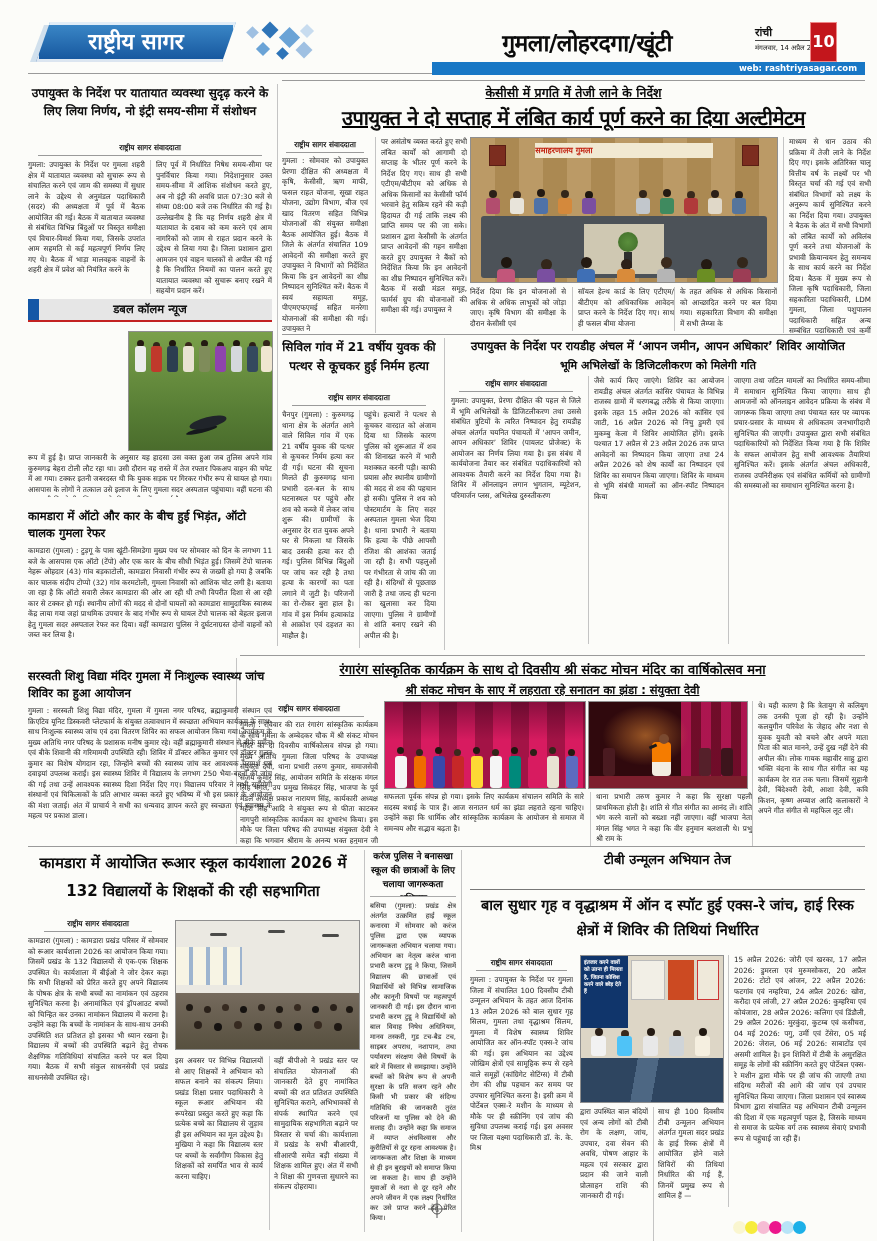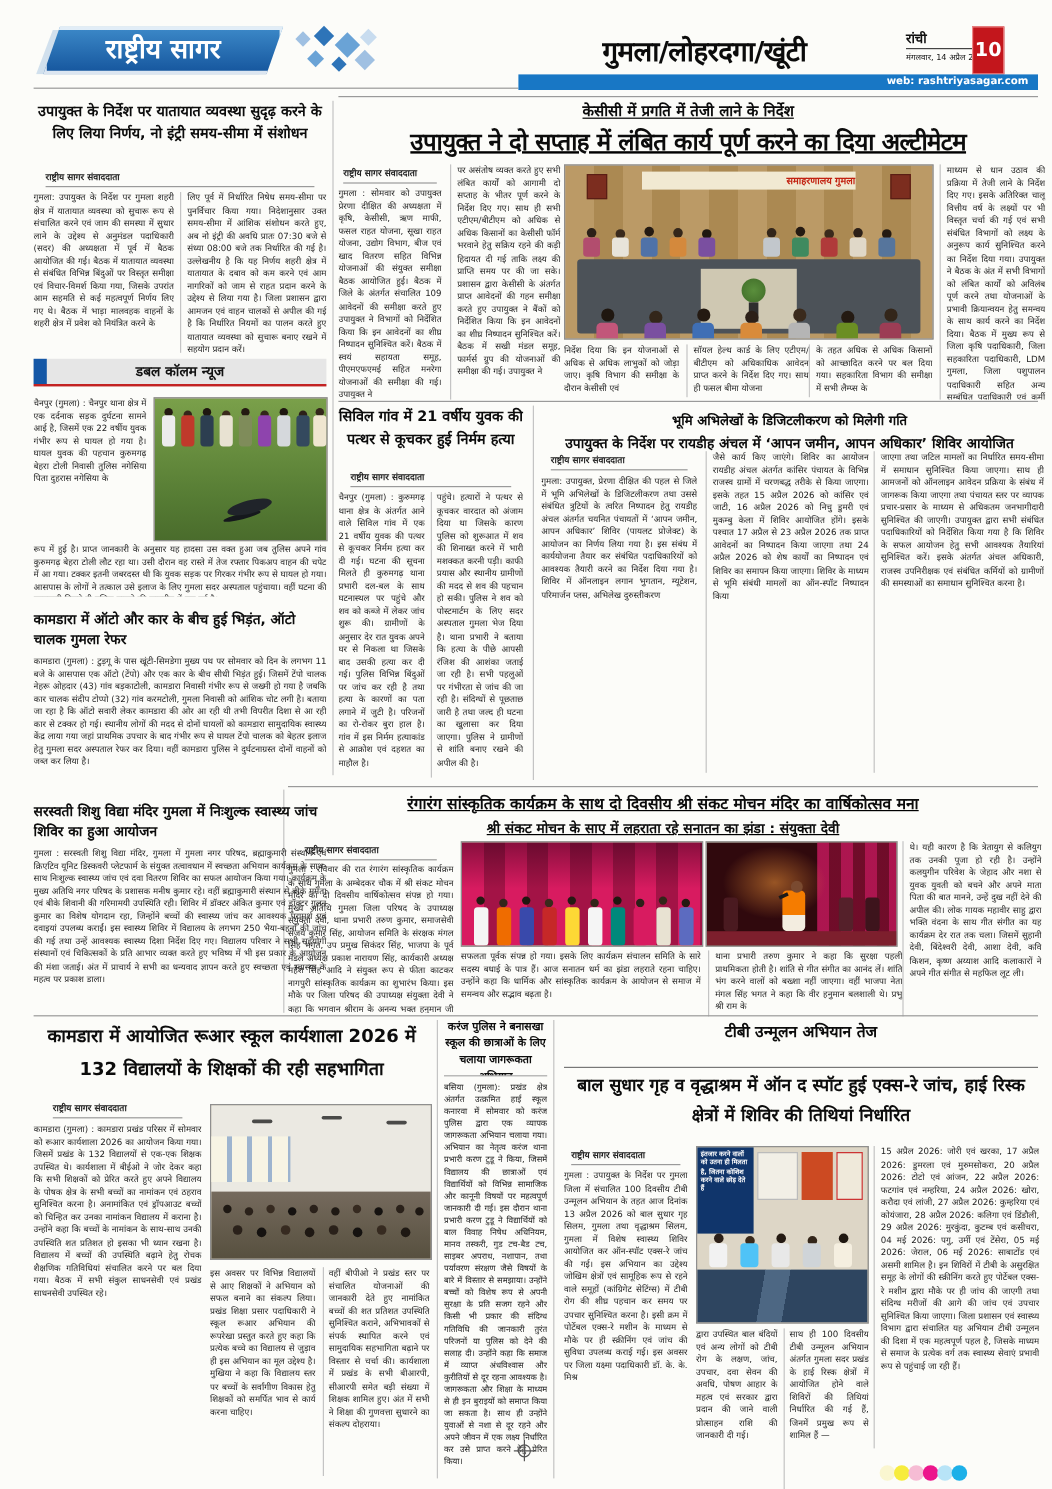--- a/index.html
+++ b/index.html
@@ -13,30 +13,30 @@
   .edition{font-weight:bold;font-size:23px;color:#0b0b0b;text-align:center;letter-spacing:-.5px;white-space:nowrap;}
   .dateline{text-align:left;color:#111;}
   .dateline .city{font-size:11px;font-weight:bold;border-bottom:1px solid #444;padding-bottom:1px;}
   .dateline .dt{font-size:6.8px;padding-top:2px;}
   .badge{background:#c3161c;color:#fff;font-weight:bold;font-size:16px;text-align:center;line-height:40px;box-shadow:inset 0 0 0 1px #e88;}
   .webstrip{background:#1877c5;color:#fff;font-size:8.5px;font-weight:bold;text-align:right;line-height:13px;padding-right:8px;box-sizing:border-box;}
   
   .hl{font-weight:bold;color:#0c0c0c;}
   .ctr{text-align:center;}
   .bt{font-size:7.2px;line-height:1.46;text-align:justify;color:#1d1d1d;overflow:hidden;}
-  .bl{font-size:7.4px;font-weight:bold;color:#222;border-bottom:1px solid #9a9a9a;padding:2px 0 3px;margin:0 10px 4px;}
+  .bl{font-size:7.4px;font-weight:bold;text-align:center;color:#222;border-bottom:1px solid #9a9a9a;padding:2px 0 3px;margin:0 10px 4px;}
   .vrule{border-left:1px solid #c4c4c4;}
   .hline{border-top:1px solid #9a9a9a;text-decoration:underline;}
   .secbar{background:#e6e6e6;border-bottom:2px solid #c32222;}
   .secchip{position:absolute;left:0;top:0;width:11px;height:100%;background:#1457a6;}
   .seclabel{font-size:11.5px;font-weight:bold;line-height:21px;text-align:center;color:#111;}
   
   .photo{overflow:hidden;border:1px solid #8f8f8f;background:#b9b2a4;}
   .ph-wood{position:absolute;inset:0;background:repeating-linear-gradient(90deg,#bb9a66 0 24px,#ab8952 24px 48px);}
-  .ph-banner{position:absolute;left:21%;top:5px;width:58%;height:15px;background:#f1e9d2;color:#c22110;font-size:8px;font-weight:bold;text-align:right;line-height:15px;overflow:hidden;}
+  .ph-banner{position:absolute;left:21%;top:5px;width:58%;height:15px;background:#f1e9d2;color:#c22110;font-size:8px;font-weight:bold;text-align:left;line-height:15px;overflow:hidden;}
   .ph-frame{position:absolute;top:7px;width:15px;height:19px;background:#7c2d1f;border:1px solid #5a1e14;}
   .ph-table{position:absolute;left:10px;bottom:4px;right:10px;height:62px;background:#4c5258;border-radius:3px;}
   .ph-floor{position:absolute;left:37%;bottom:8px;width:26%;height:50px;background:#cfc8b2;}
   .ph-plant{position:absolute;left:48%;bottom:30px;width:20px;height:20px;border-radius:50%;background:radial-gradient(circle,#5a8f3c,#3f6b28);}
   .ph-pot{position:absolute;left:50%;bottom:14px;width:8px;height:16px;background:#2e2e2e;}
   .mh{position:absolute;top:52px;left:18px;width:8px;height:8px;border-radius:50%;background:#2c2018;
       box-shadow:24px 1px 0 #3a2a1c,48px -1px 0 #241a12,72px 0 0 #33261a,96px 1px 0 #1f1710,150px 0 0 #33261a,174px -1px 0 #241a12,198px 1px 0 #3a2a1c,222px 0 0 #2c2018,246px 1px 0 #241a12;}
   .mb{position:absolute;top:60px;left:15px;width:14px;height:16px;border-radius:3px;background:#b24d6e;
       box-shadow:24px 0 0 #e8e4da,48px 0 0 #4f72a8,72px 0 0 #d4893c,96px 0 0 #7a4fa0,150px 0 0 #c2c7cc,174px 0 0 #3f8a5f,198px 0 0 #b03a3a,222px 0 0 #e0d8c8,246px 0 0 #56759c;}
   .mf{position:absolute;bottom:14px;left:30px;width:11px;height:11px;border-radius:50%;background:#1f1710;
@@ -153,21 +153,20 @@
   </div>
   <div class="abs" style="left:282px;top:334px;width:583px;border-bottom:1px solid #9a9a9a"></div>
 
   <div class="abs secbar" style="left:28px;top:299px;width:244px;height:21px">
     <div class="secchip"></div>
     <div class="seclabel">डबल कॉलम न्यूज</div>
   </div>
 
   <div class="abs" style="left:28px;top:327px;width:244px;height:176px">
     <div style="position:relative;height:118px;margin-top:4px;">
-      <div class="abs bt" style="left:0;top:0;width:94px;height:118px">चैनपुर (गुमला) : चैनपुर थाना क्षेत्र में एक दर्दनाक सड़क दुर्घटना सामने आई है, जिसमें एक 22 वर्षीय युवक गंभीर रूप से घायल हो गया है। घायल युवक की पहचान कुरुमगढ़ बेहरा टोली निवासी तुलिस नगेसिया पिता दुहरास नगेसिया के</div>
       <div class="abs photo" style="left:100px;top:0;width:143px;height:118px">
         <div class="pa-grass"></div>
         <div class="ah"></div>
         <div class="ab"></div>
         <div class="av"></div>
       </div>
     </div>
     <div class="bt" style="height:44px;margin-top:4px">रूप में हुई है। प्राप्त जानकारी के अनुसार यह हादसा उस वक्त हुआ जब तुलिस अपने गांव कुरुमगढ़ बेहरा टोली लौट रहा था। उसी दौरान वह रास्ते में तेज रफ्तार पिकअप वाहन की चपेट में आ गया। टक्कर इतनी जबरदस्त थी कि युवक सड़क पर गिरकर गंभीर रूप से घायल हो गया। आसपास के लोगों ने तत्काल उसे इलाज के लिए गुमला सदर अस्पताल पहुंचाया। वहीं घटना की जानकारी मिलते ही पुलिस मामले की छानबीन में जुट गई है।</div>
   </div>
 
@@ -184,22 +183,22 @@
   <div class="abs" style="left:282px;top:338px;width:154px;height:312px">
     <div class="hl ctr" style="font-size:12px;line-height:1.55;height:52px;overflow:hidden">सिविल गांव में 21 वर्षीय युवक की पत्थर से कूचकर हुई निर्मम हत्या</div>
     <div class="bl">राष्ट्रीय सागर संवाददाता</div>
     <div style="position:relative;height:238px;">
       <div class="abs bt" style="left:0;top:0;width:72px;height:238px">चैनपुर (गुमला) : कुरुमगढ़ थाना क्षेत्र के अंतर्गत आने वाले सिविल गांव में एक 21 वर्षीय युवक की पत्थर से कूचकर निर्मम हत्या कर दी गई। घटना की सूचना मिलते ही कुरुमगढ़ थाना प्रभारी दल-बल के साथ घटनास्थल पर पहुंचे और शव को कब्जे में लेकर जांच शुरू की। ग्रामीणों के अनुसार देर रात युवक अपने घर से निकला था जिसके बाद उसकी हत्या कर दी गई। पुलिस विभिन्न बिंदुओं पर जांच कर रही है तथा हत्या के कारणों का पता लगाने में जुटी है। परिजनों का रो-रोकर बुरा हाल है। गांव में इस निर्मम हत्याकांड से आक्रोश एवं दहशत का माहौल है।</div>
       <div class="abs bt vrule" style="left:77px;top:0;width:72px;height:238px;padding-left:4px">पहुंचे। हत्यारों ने पत्थर से कूचकर वारदात को अंजाम दिया था जिसके कारण पुलिस को शुरूआत में शव की शिनाख्त करने में भारी मशक्कत करनी पड़ी। काफी प्रयास और स्थानीय ग्रामीणों की मदद से शव की पहचान हो सकी। पुलिस ने शव को पोस्टमार्टम के लिए सदर अस्पताल गुमला भेज दिया है। थाना प्रभारी ने बताया कि हत्या के पीछे आपसी रंजिश की आशंका जताई जा रही है। सभी पहलुओं पर गंभीरता से जांच की जा रही है। संदिग्धों से पूछताछ जारी है तथा जल्द ही घटना का खुलासा कर दिया जाएगा। पुलिस ने ग्रामीणों से शांति बनाए रखने की अपील की है।</div>
     </div>
   </div>
 
   <div class="abs" style="left:444px;top:338px;width:421px;height:312px;border-left:1px solid #c4c4c4;padding-left:6px;box-sizing:border-box">
+    <div class="hl ctr" style="font-size:11.5px;white-space:nowrap">उपायुक्त के निर्देश पर रायडीह अंचल में ‘आपन जमीन, आपन अधिकार’ शिविर आयोजित</div>
     <div class="hl ctr" style="font-size:11px;padding:4px 0 4px">भूमि अभिलेखों के डिजिटलीकरण को मिलेगी गति</div>
-    <div class="hl ctr" style="font-size:11.5px;white-space:nowrap">उपायुक्त के निर्देश पर रायडीह अंचल में ‘आपन जमीन, आपन अधिकार’ शिविर आयोजित</div>
     <div style="position:relative;height:268px;">
       <div class="abs" style="left:0;top:0;width:130px;height:268px">
         <div class="bl" style="margin:0 8px 4px">राष्ट्रीय सागर संवाददाता</div>
         <div class="bt" style="height:244px">गुमला: उपायुक्त, प्रेरणा दीक्षित की पहल से जिले में भूमि अभिलेखों के डिजिटलीकरण तथा उससे संबंधित त्रुटियों के त्वरित निष्पादन हेतु रायडीह अंचल अंतर्गत चयनित पंचायतों में ‘आपन जमीन, आपन अधिकार’ शिविर (पायलट प्रोजेक्ट) के आयोजन का निर्णय लिया गया है। इस संबंध में कार्ययोजना तैयार कर संबंधित पदाधिकारियों को आवश्यक तैयारी करने का निर्देश दिया गया है। शिविर में ऑनलाइन लगान भुगतान, म्यूटेशन, परिमार्जन प्लस, अभिलेख दुरुस्तीकरण</div>
       </div>
       <div class="abs bt vrule" style="left:137px;top:0;width:130px;height:268px;padding-left:5px">जैसे कार्य किए जाएंगे। शिविर का आयोजन रायडीह अंचल अंतर्गत कांसिर पंचायत के विभिन्न राजस्व ग्रामों में चरणबद्ध तरीके से किया जाएगा। इसके तहत 15 अप्रैल 2026 को कांसिर एवं जाटी, 16 अप्रैल 2026 को निचु डुमरी एवं मुकम्बु केला में शिविर आयोजित होंगे। इसके पश्चात 17 अप्रैल से 23 अप्रैल 2026 तक प्राप्त आवेदनों का निष्पादन किया जाएगा तथा 24 अप्रैल 2026 को शेष कार्यों का निष्पादन एवं शिविर का समापन किया जाएगा। शिविर के माध्यम से भूमि संबंधी मामलों का ऑन-स्पॉट निष्पादन किया</div>
       <div class="abs bt vrule" style="left:277px;top:0;width:136px;height:268px;padding-left:5px">जाएगा तथा जटिल मामलों का निर्धारित समय-सीमा में समाधान सुनिश्चित किया जाएगा। साथ ही आमजनों को ऑनलाइन आवेदन प्रक्रिया के संबंध में जागरूक किया जाएगा तथा पंचायत स्तर पर व्यापक प्रचार-प्रसार के माध्यम से अधिकतम जनभागीदारी सुनिश्चित की जाएगी। उपायुक्त द्वारा सभी संबंधित पदाधिकारियों को निर्देशित किया गया है कि शिविर के सफल आयोजन हेतु सभी आवश्यक तैयारियां सुनिश्चित करें। इसके अंतर्गत अंचल अधिकारी, राजस्व उपनिरीक्षक एवं संबंधित कर्मियों को ग्रामीणों की समस्याओं का समाधान सुनिश्चित करना है।</div>
     </div>
   </div>
 

